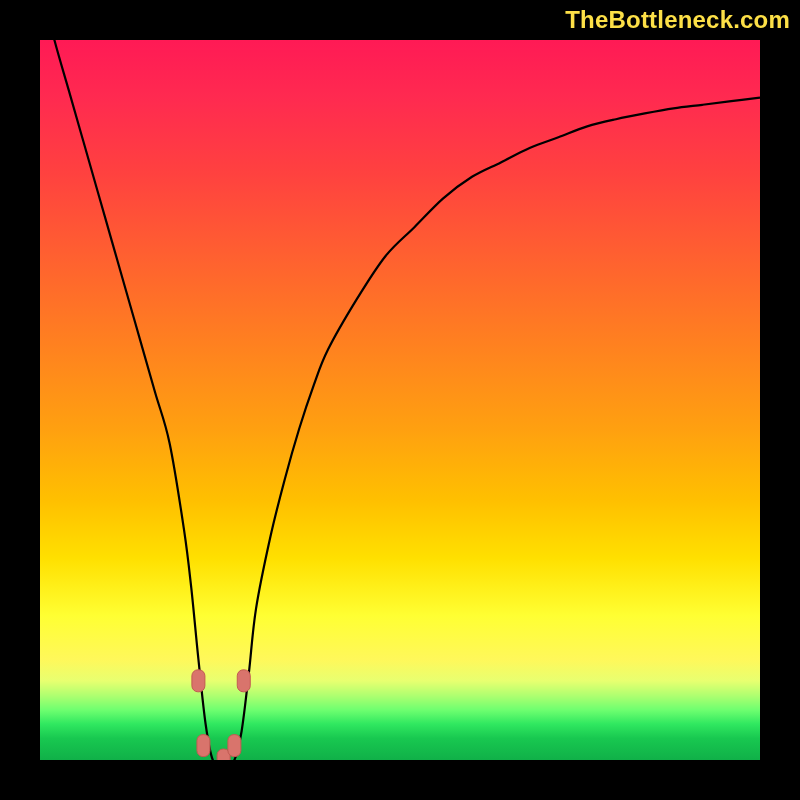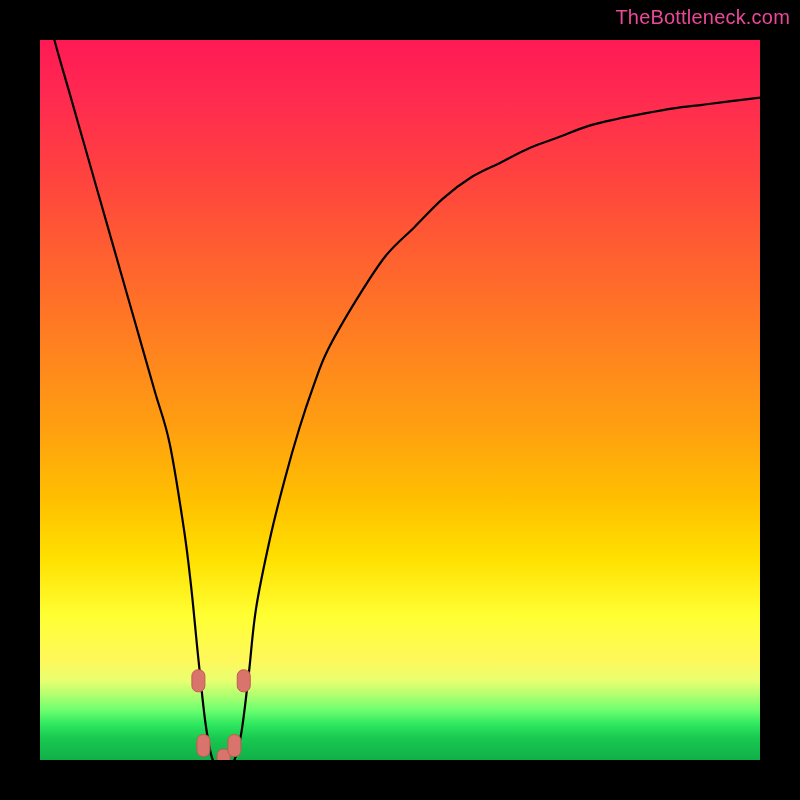--- a/index.html
+++ b/index.html
@@ -50,23 +50,23 @@
     position: absolute;
     left: 0;
     top: 0;
     width: 720px;
     height: 720px;
   }
   .watermark {
     position: absolute;
     top: 6px;
     right: 10px;
-    color: #ec4899;
-    font-size: 20px;
-    font-weight: 400;
+    color: #fde047;
+    font-size: 24px;
+    font-weight: 700;
     letter-spacing: 0.2px;
     user-select: none;
   }
 </style>
 </head>
 <body>
 
 <div class="frame">
   <div class="watermark">TheBottleneck.com</div>
   <div class="plot">

